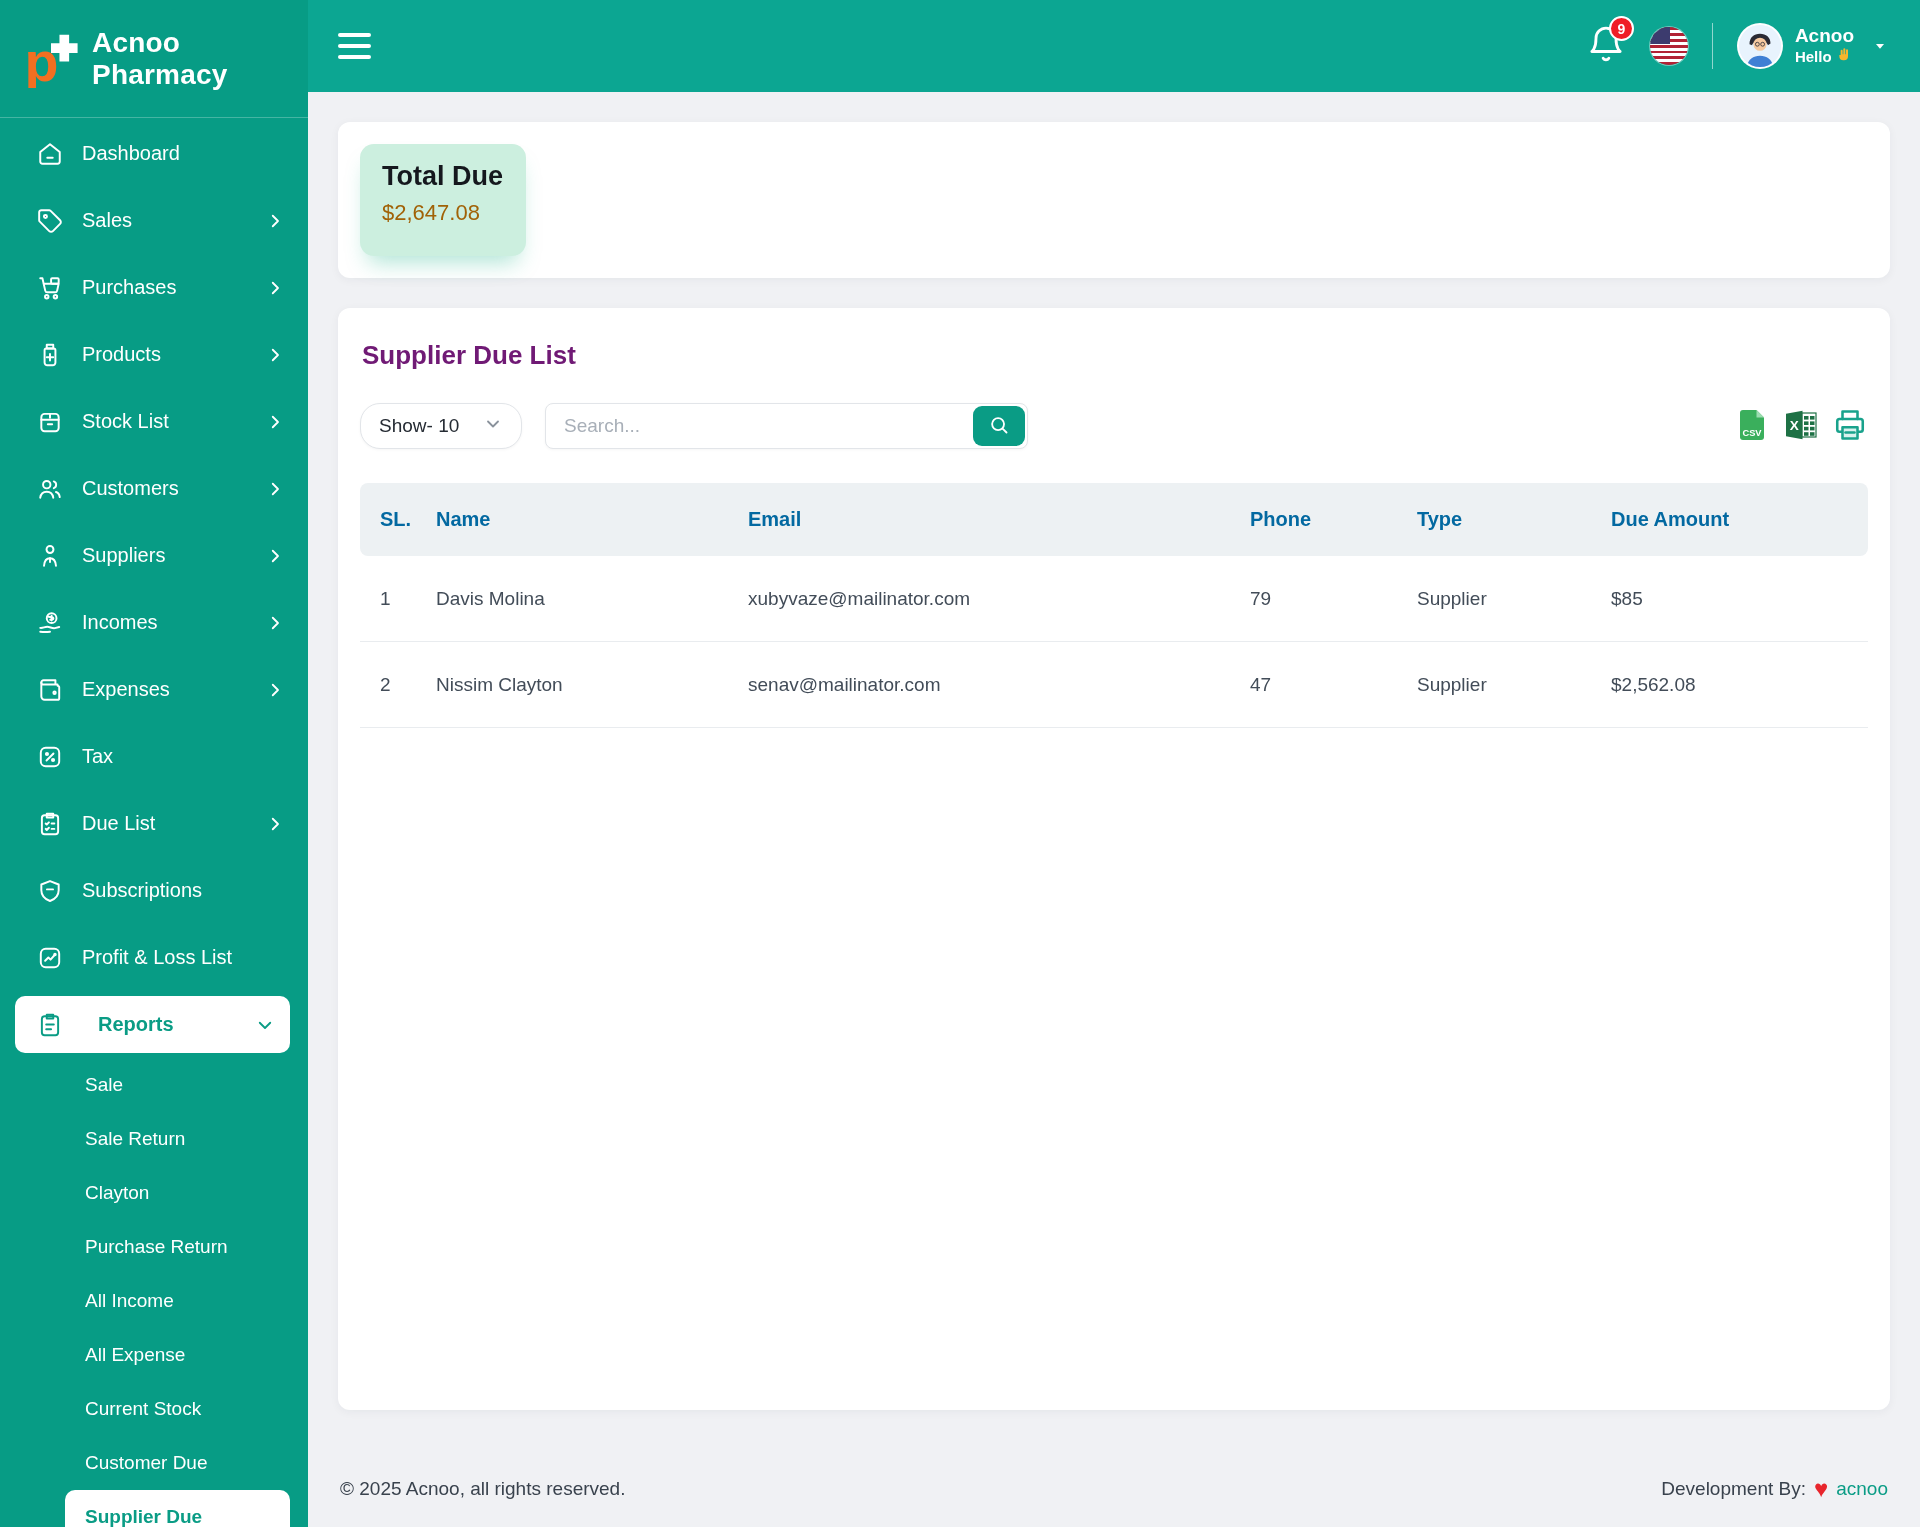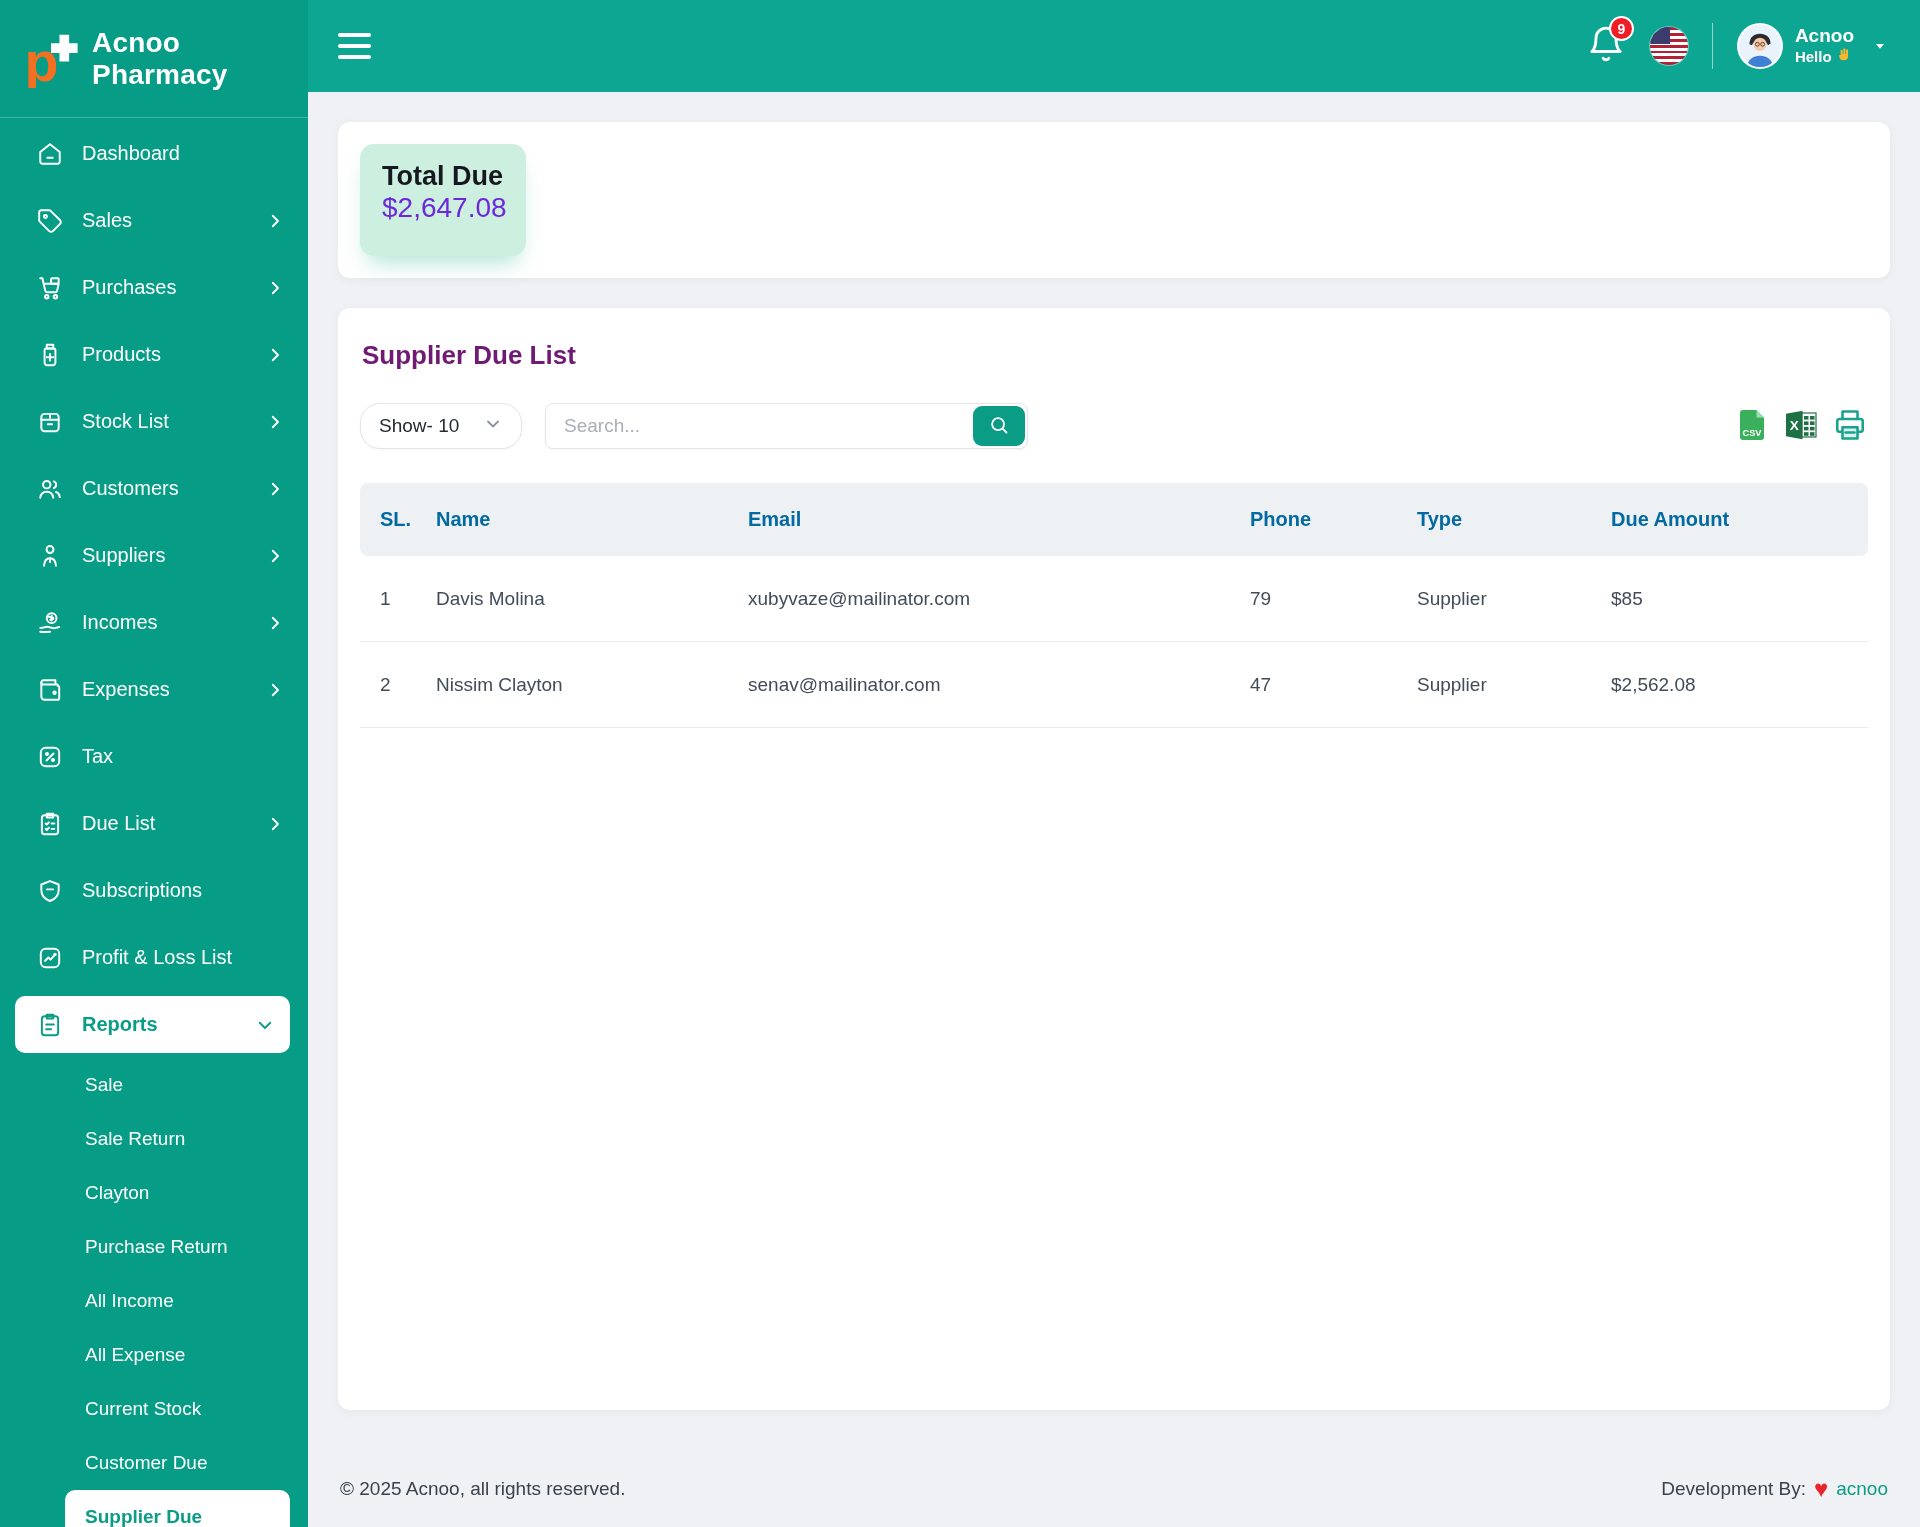--- a/index.html
+++ b/index.html
@@ -29,20 +29,21 @@
     font-size:20px; font-weight:500;
   }
   .nav-item .nicon { width:26px; height:26px; margin-right:19px; flex:0 0 auto; display:flex; }
   .nav-item .nicon svg { width:26px; height:26px; }
   .nav-item .chev { margin-left:auto; display:flex; }
   .nav-item .chev svg { width:18px; height:18px; }
   .nav-item.active {
     background:#fff; color:#0a9c85; border-radius:10px;
     height:57px; margin:5px 18px 5px 15px; padding-left:22px; padding-right:16px;
     font-weight:600;
+    gap:16px;
   }
   .sub-item {
     height:54px; display:flex; align-items:center;
     padding-left:85px; font-size:19px; cursor:pointer; font-weight:500;
   }
   .sub-item.active {
     background:#fff; color:#0a9c85; border-radius:10px;
     margin-left:65px; margin-right:18px; padding-left:20px; font-weight:600;
   }
   
@@ -79,21 +80,21 @@
   
   main { flex:1; display:flex; flex-direction:column; padding:0 30px; background:#f0f1f4; overflow:hidden; }
   .card { background:#fff; border-radius:12px; box-shadow:0 2px 10px rgba(20,40,60,.05); }
   .card-summary { margin-top:30px; height:156px; padding:22px; flex:0 0 auto; }
   .total-due {
     width:166px; height:112px; background:#ccefdf; border-radius:14px;
     padding:17px 0 0 22px;
     box-shadow:0 14px 22px -8px rgba(23,178,134,.35);
   }
   .td-label { font-size:27px; font-weight:800; color:#15181e; }
-  .td-value { font-size:28px; font-weight:500; color:#6d28d9; }
+  .td-value { font-size:22px; font-weight:500; color:#a16207; margin-top:8px; }
   .card-table { margin-top:30px; min-height:1102px; padding:24px 22px; flex:0 0 auto; display:flex; flex-direction:column; }
   .tbl-title { font-size:26px; font-weight:800; color:#701a75; margin:8px 0 0 2px; }
   .controls { display:flex; align-items:center; margin-top:32px; }
   .show-select {
     width:162px; height:46px; background:#fff; border:1px solid #e2e5e9; border-radius:20px;
     display:flex; align-items:center; justify-content:space-between; padding:0 18px;
     font-size:19px; color:#252b33; cursor:pointer; box-shadow:0 1px 3px rgba(0,0,0,.04);
     font-family:inherit;
   }
   .show-select svg { width:20px; height:20px; }

